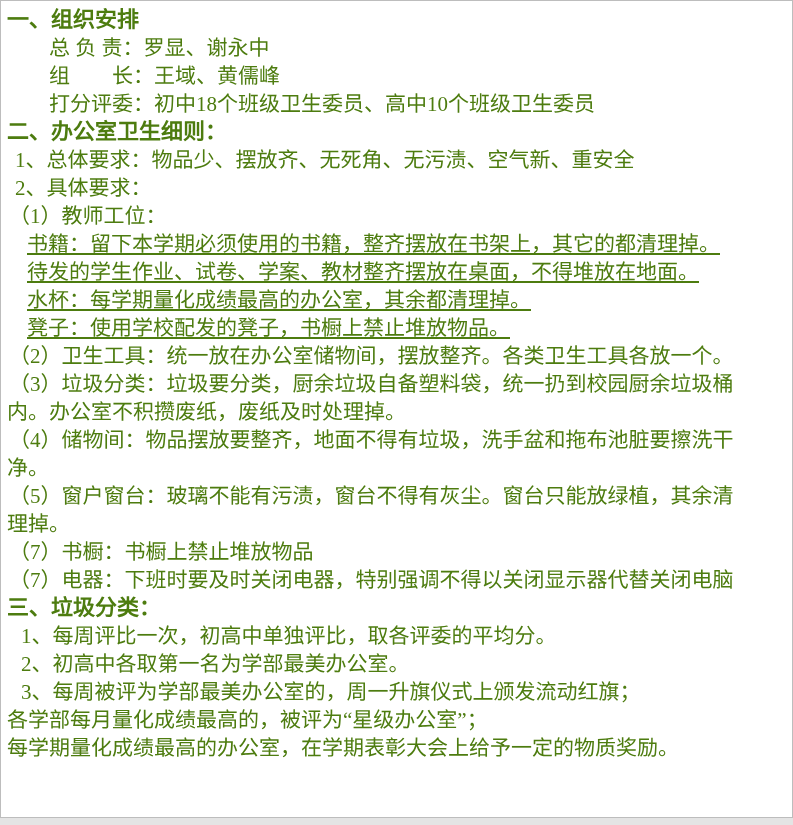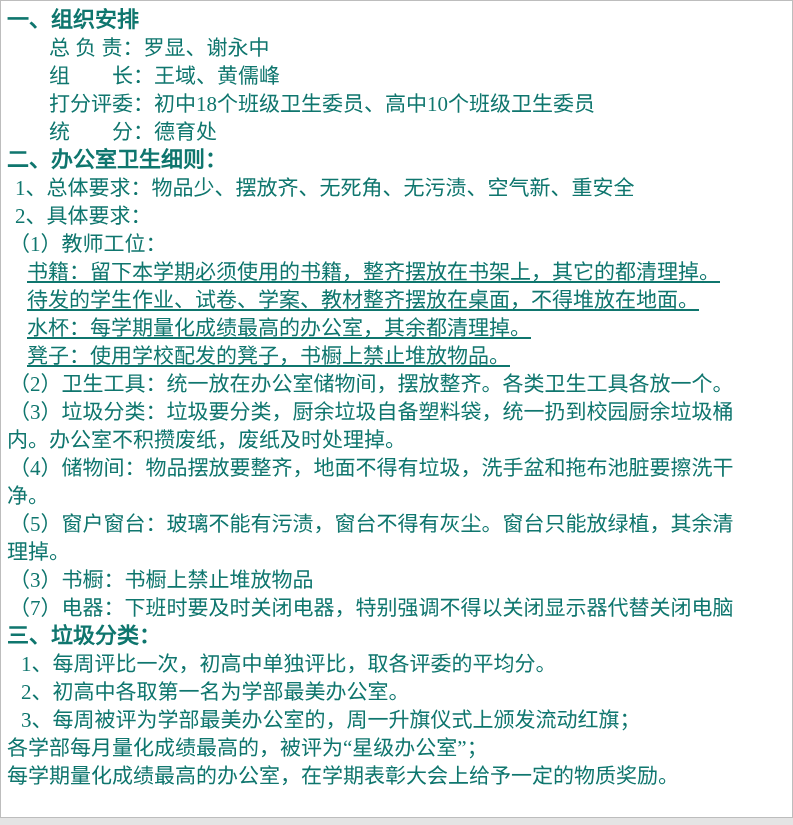--- a/index.html
+++ b/index.html
@@ -18,21 +18,21 @@
     height: 818px;
     background: #ffffff;
     border: 1px solid #bdbdbd;
     padding: 5px 6px 0 6px;
     overflow: hidden;
   }
   .line {
     font-family: "Liberation Serif", "DejaVu Serif", serif;
     font-size: 21px;
     line-height: 28px;
-    color: #0f766e;
+    color: #4d7c0f;
     white-space: nowrap;
     overflow: hidden;
   }
   .h {
     font-family: "Liberation Sans", "DejaVu Sans", sans-serif;
     font-weight: 700;
     font-size: 22px;
   }
   .ind-a { padding-left: 42px; }  
   .ind-b { padding-left: 8px; }   
@@ -43,38 +43,37 @@
 </style>
 </head>
 <body>
 
 <div class="page">
 
   <div class="line h">一、组织安排</div>
   <div class="line ind-a">总 负 责：罗显、谢永中</div>
   <div class="line ind-a">组　　长：王域、黄儒峰</div>
   <div class="line ind-a">打分评委：初中18个班级卫生委员、高中10个班级卫生委员</div>
-  <div class="line ind-a">统　　分：德育处</div>
 
   <div class="line h">二、办公室卫生细则：</div>
   <div class="line ind-b">1、总体要求：物品少、摆放齐、无死角、无污渍、空气新、重安全</div>
   <div class="line ind-b">2、具体要求：</div>
   <div class="line ind-c">（1）教师工位：</div>
   <div class="line ind-d">书籍：留下本学期必须使用的书籍，整齐摆放在书架上，其它的都清理掉。</div>
   <div class="line ind-d">待发的学生作业、试卷、学案、教材整齐摆放在桌面，不得堆放在地面。</div>
   <div class="line ind-d">水杯：每学期量化成绩最高的办公室，其余都清理掉。</div>
   <div class="line ind-d">凳子：使用学校配发的凳子，书橱上禁止堆放物品。</div>
   <div class="line ind-c">（2）卫生工具：统一放在办公室储物间，摆放整齐。各类卫生工具各放一个。</div>
   <div class="line ind-c">（3）垃圾分类：垃圾要分类，厨余垃圾自备塑料袋，统一扔到校园厨余垃圾桶</div>
   <div class="line ind-0">内。办公室不积攒废纸，废纸及时处理掉。</div>
   <div class="line ind-c">（4）储物间：物品摆放要整齐，地面不得有垃圾，洗手盆和拖布池脏要擦洗干</div>
   <div class="line ind-0">净。</div>
   <div class="line ind-c">（5）窗户窗台：玻璃不能有污渍，窗台不得有灰尘。窗台只能放绿植，其余清</div>
   <div class="line ind-0">理掉。</div>
-  <div class="line ind-c">（3）书橱：书橱上禁止堆放物品</div>
+  <div class="line ind-c">（7）书橱：书橱上禁止堆放物品</div>
   <div class="line ind-c">（7）电器：下班时要及时关闭电器，特别强调不得以关闭显示器代替关闭电脑</div>
 
   <div class="line h">三、垃圾分类：</div>
   <div class="line ind-e">1、每周评比一次，初高中单独评比，取各评委的平均分。</div>
   <div class="line ind-e">2、初高中各取第一名为学部最美办公室。</div>
   <div class="line ind-e">3、每周被评为学部最美办公室的，周一升旗仪式上颁发流动红旗；</div>
   <div class="line ind-0">各学部每月量化成绩最高的，被评为“星级办公室”；</div>
   <div class="line ind-0">每学期量化成绩最高的办公室，在学期表彰大会上给予一定的物质奖励。</div>
 
 </div>

